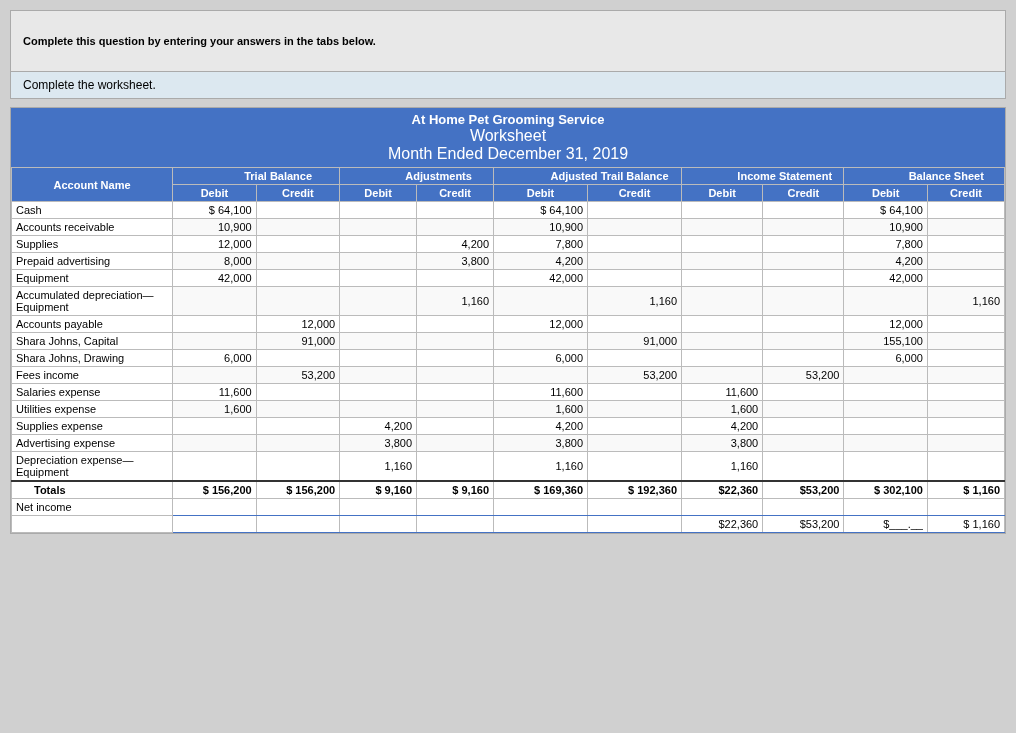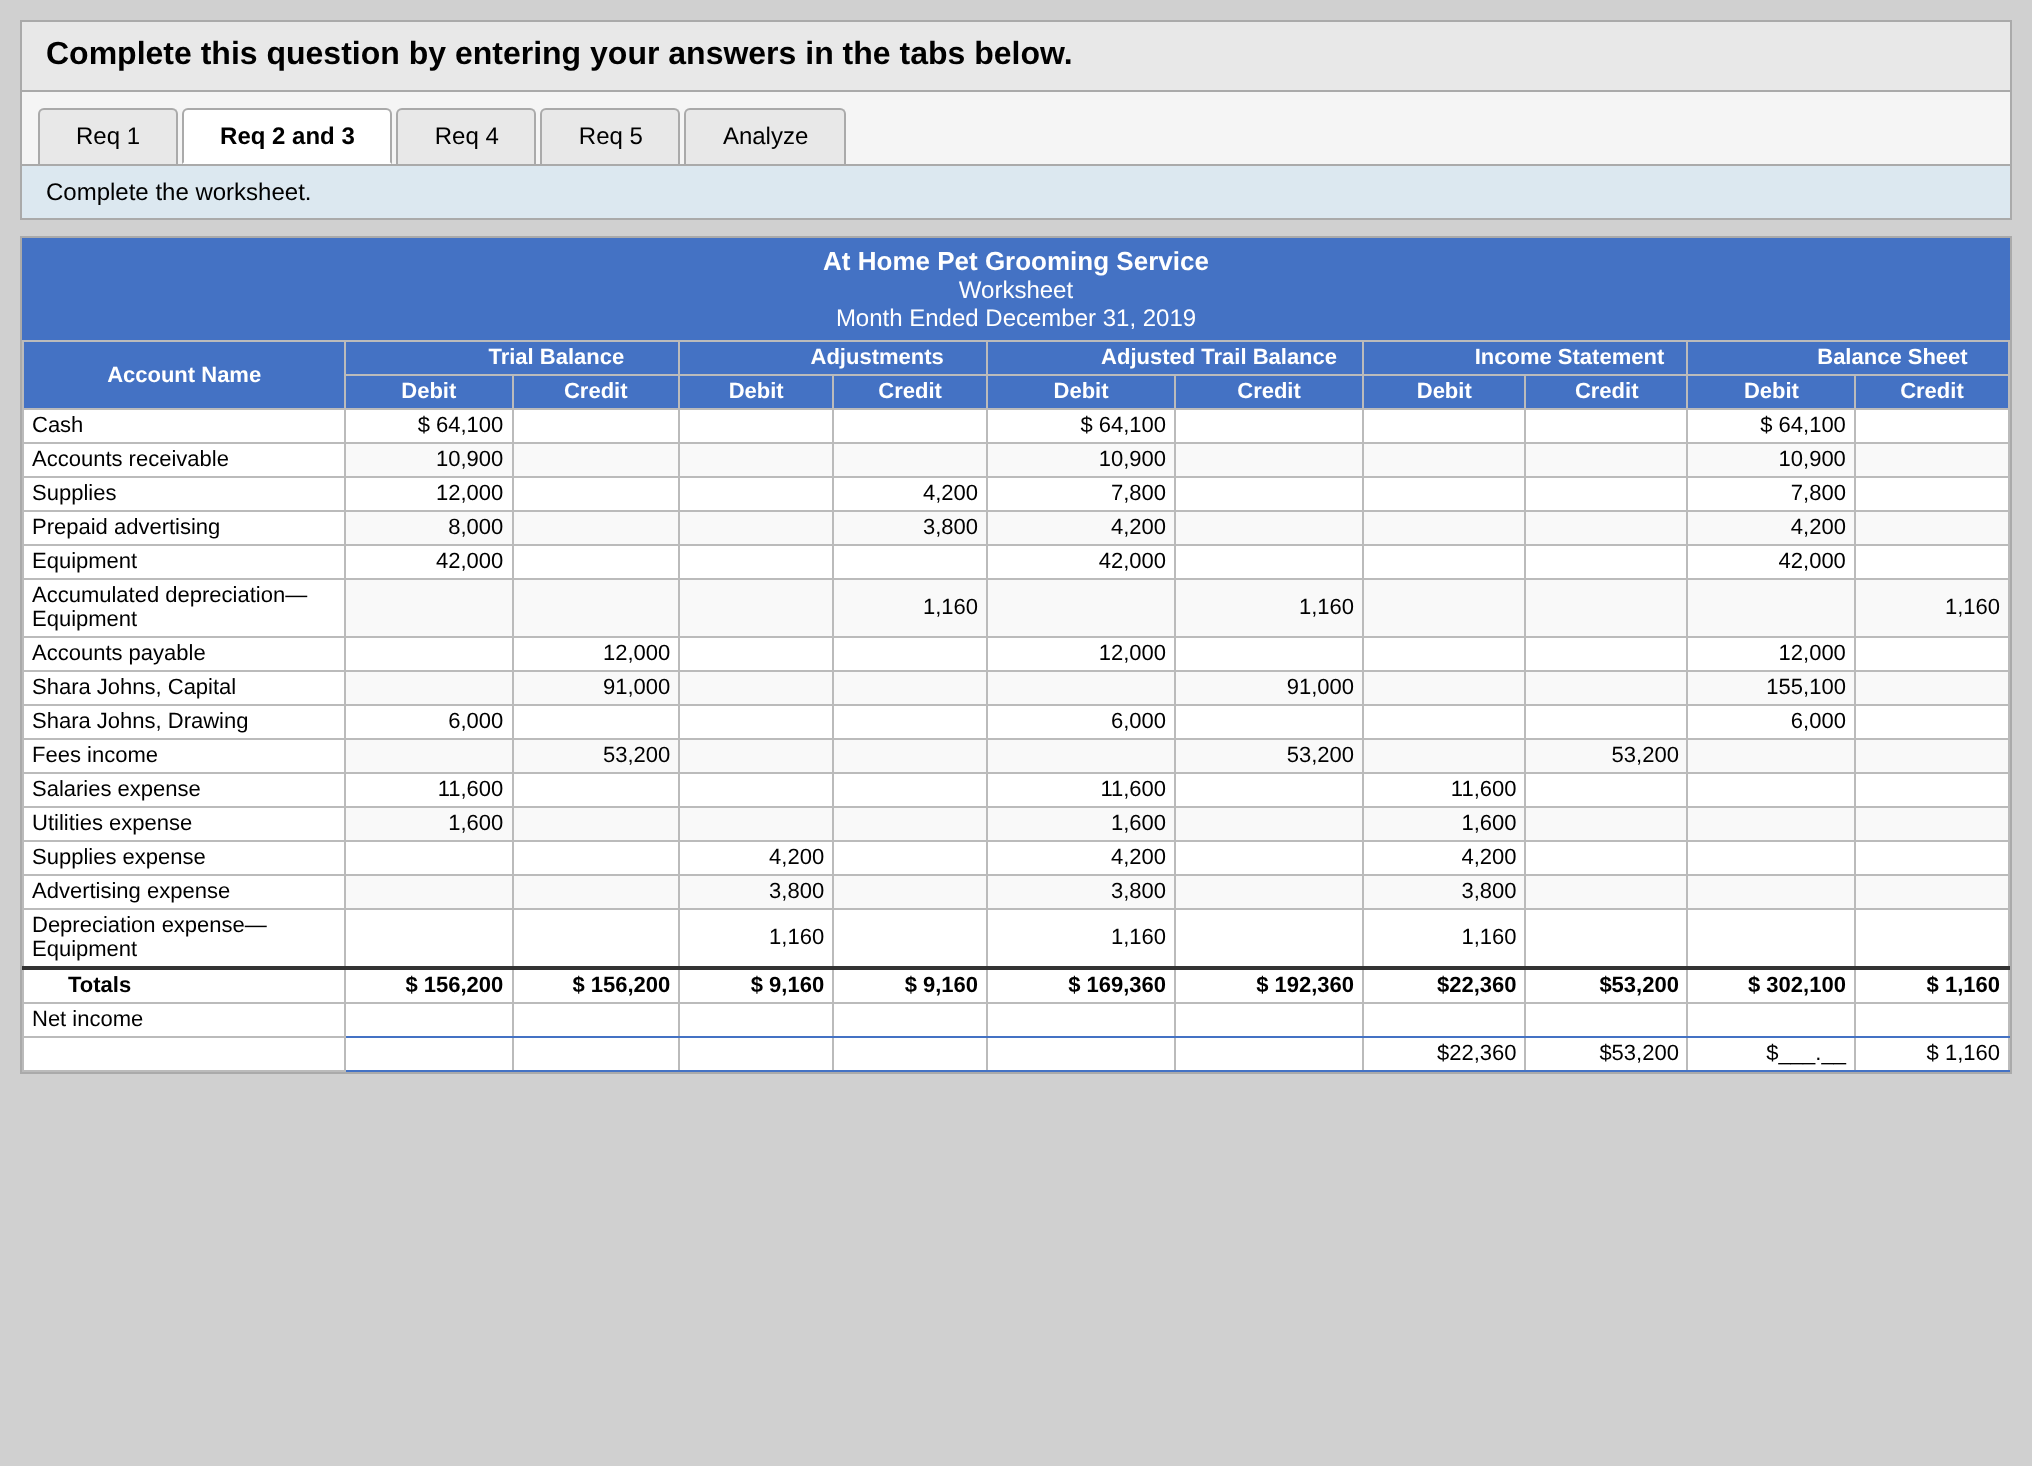--- a/index.html
+++ b/index.html
@@ -3,23 +3,23 @@
   <meta charset="utf-8">
   <style>
     * { box-sizing: border-box; margin: 0; padding: 0; }
     body { font-family: Arial, sans-serif; font-size: 12px; background: #d0d0d0; }
 
     .outer-container { background: #d0d0d0; padding: 10px; }
 
     .instruction-bar {
       background: #e8e8e8;
       border: 1px solid #aaa;
-      padding: 8px 12px;
-      font-weight: bold;
-      font-size: 16px;
+      padding: 24px 12px;
+      font-weight: bold;
+      font-size: 11px;
       margin-bottom: 0;
     }
 
     .tabs-container {
       background: #f5f5f5;
       border: 1px solid #aaa;
       border-top: none;
       padding: 8px 8px 0 8px;
       display: flex;
       gap: 2px;
@@ -62,21 +62,21 @@
       text-align: center;
       padding: 4px;
     }
 
     .ws-title-section .title-main {
       font-size: 13px;
       font-weight: bold;
     }
 
     .ws-title-section .title-sub {
-      font-size: 12px;
+      font-size: 16px;
     }
 
     table {
       width: 100%;
       border-collapse: collapse;
       font-size: 11px;
     }
 
     table th, table td {
       border: 1px solid #bbb;
@@ -146,27 +146,20 @@
     }
   </style>
 </head>
 <body>
 
 <div class="outer-container">
   <div class="instruction-bar">
     <span>Complete this question by entering your answers in the tabs below.</span>
   </div>
 
-  <div class="tabs-container">
-    <div class="tab">Req 1</div>
-    <div class="tab active">Req 2 and 3</div>
-    <div class="tab">Req 4</div>
-    <div class="tab">Req 5</div>
-    <div class="tab">Analyze</div>
-  </div>
 
   <div class="sub-instruction">
     <span>Complete the worksheet.</span>
   </div>
 
   <div class="worksheet-container">
     <div class="ws-title-section">
       <div class="title-main">At Home Pet Grooming Service</div>
       <div class="title-sub">Worksheet</div>
       <div class="title-sub">Month Ended December 31, 2019</div>

